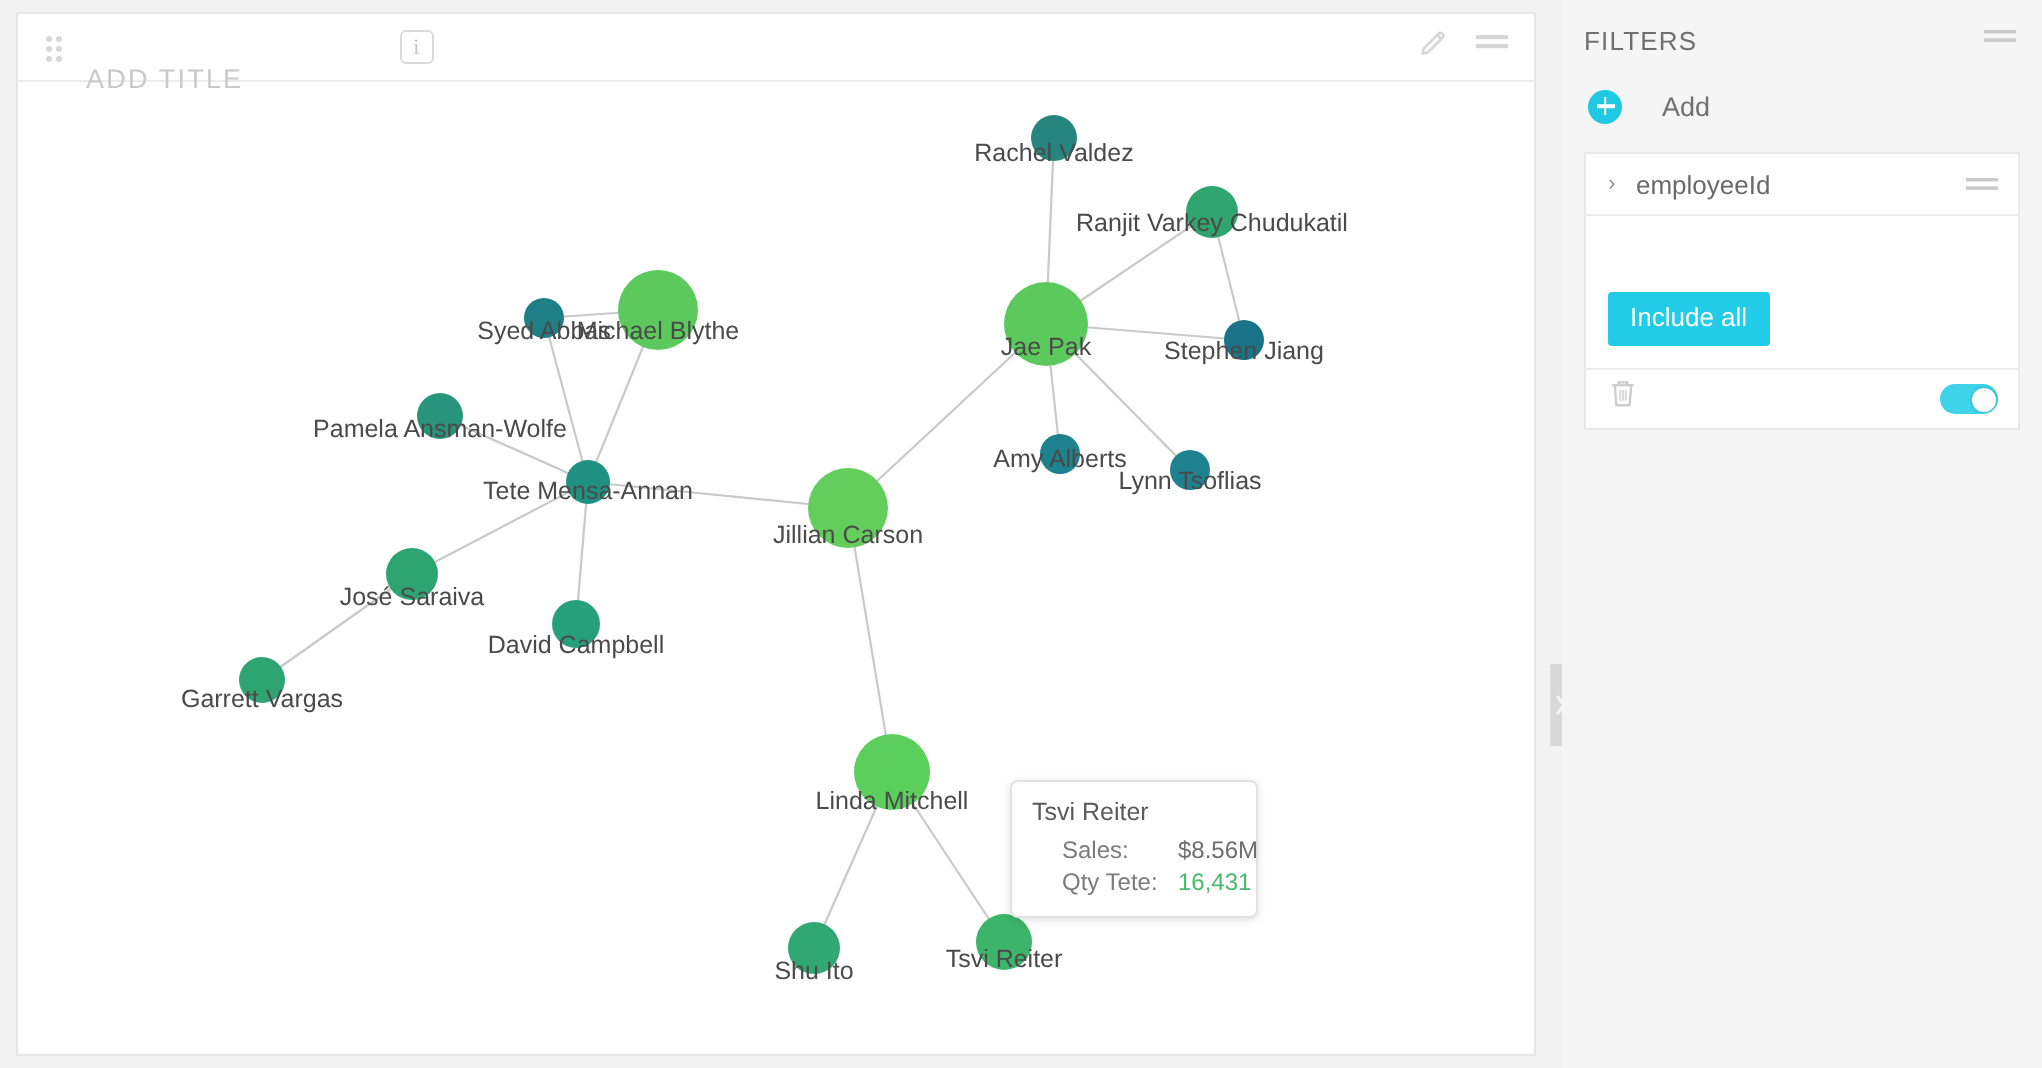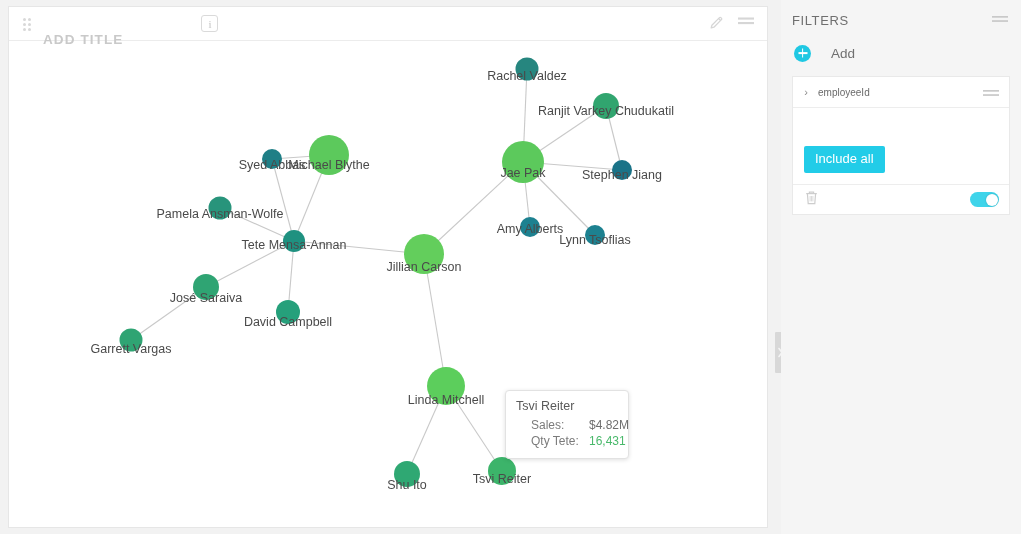--- a/index.html
+++ b/index.html
@@ -21,21 +21,21 @@
     position:relative;height:34px;border-bottom:1px solid #ececec;
     display:flex;align-items:center;box-sizing:border-box;
   }
   #drag-handle{
     width:10px;height:12px;margin-left:14px;margin-right:10px;
     display:grid;grid-template-columns:repeat(2,3px);grid-template-rows:repeat(3,3px);
     gap:2px;
   }
   #drag-handle i{display:block;width:3px;height:3px;background:#d8d8d8;border-radius:50%;}
   #card-title{
-    font-size:13.5px;letter-spacing:1.1px;color:#c9c9c9;font-weight:700;
+    font-size:13.5px;letter-spacing:1.1px;color:#c9c9c9;font-weight:400;
     white-space:nowrap;
     margin-top:32px;
   }
   #info-btn{
     margin-left:78px;width:17px;height:17px;border:1px solid #dadada;border-radius:3px;
     display:flex;align-items:center;justify-content:center;
     font-size:11px;color:#c4c4c4;font-family:"Liberation Serif",serif;box-sizing:border-box;
   }
   #header-tools{position:absolute;right:12px;top:0;height:34px;display:flex;align-items:center;gap:12px;}
   .hdr-icon{opacity:.85;}
@@ -97,21 +97,21 @@
     position:absolute;left:11px;top:76px;width:218px;background:#ffffff;
     border:1px solid #e9e9e9;box-sizing:border-box;
   }
   #filter-card-head{
     position:relative;height:31px;display:flex;align-items:center;
     border-bottom:1px solid #ededed;box-sizing:border-box;
   }
   #filter-chevron{
     margin-left:9px;margin-right:8px;font-size:11px;color:#8c8c8c;width:8px;text-align:center;
   }
-  #filter-name{font-size:10px;color:#6a6a6a;}
+  #filter-name{font-size:13px;color:#6a6a6a;}
   #filter-card-menu{position:absolute;right:9px;top:10px;}
   #filter-body{padding:10px 0 11px 11px;}
   #include-all-btn{
     display:inline-block;background:#22cce8;color:#ffffff;font-size:13px;
     padding:6px 11px 7px 11px;border-radius:2px;line-height:14px;margin-top:28px;
   }
   #filter-footer{
     position:relative;height:30px;border-top:1px solid #ededed;
     display:flex;align-items:center;padding:0 10px 0 11px;box-sizing:border-box;
   }
@@ -252,21 +252,21 @@
               <text class="node-label" x="493" y="439" text-anchor="middle">Tsvi Reiter</text>
             </g>
           </g>
       </svg>
     </div>
 
     <div id="tooltip">
       <div class="tt-title">Tsvi Reiter</div>
       <div class="tt-row">
         <span class="tt-key">Sales:</span>
-        <span class="tt-val money">$4.82M</span>
+        <span class="tt-val money">$8.56M</span>
       </div>
       <div class="tt-row">
         <span class="tt-key">Qty Tete:</span>
         <span class="tt-val qty">16,431</span>
       </div>
     </div>
 
   </div>
 
   <div id="collapse-handle">

